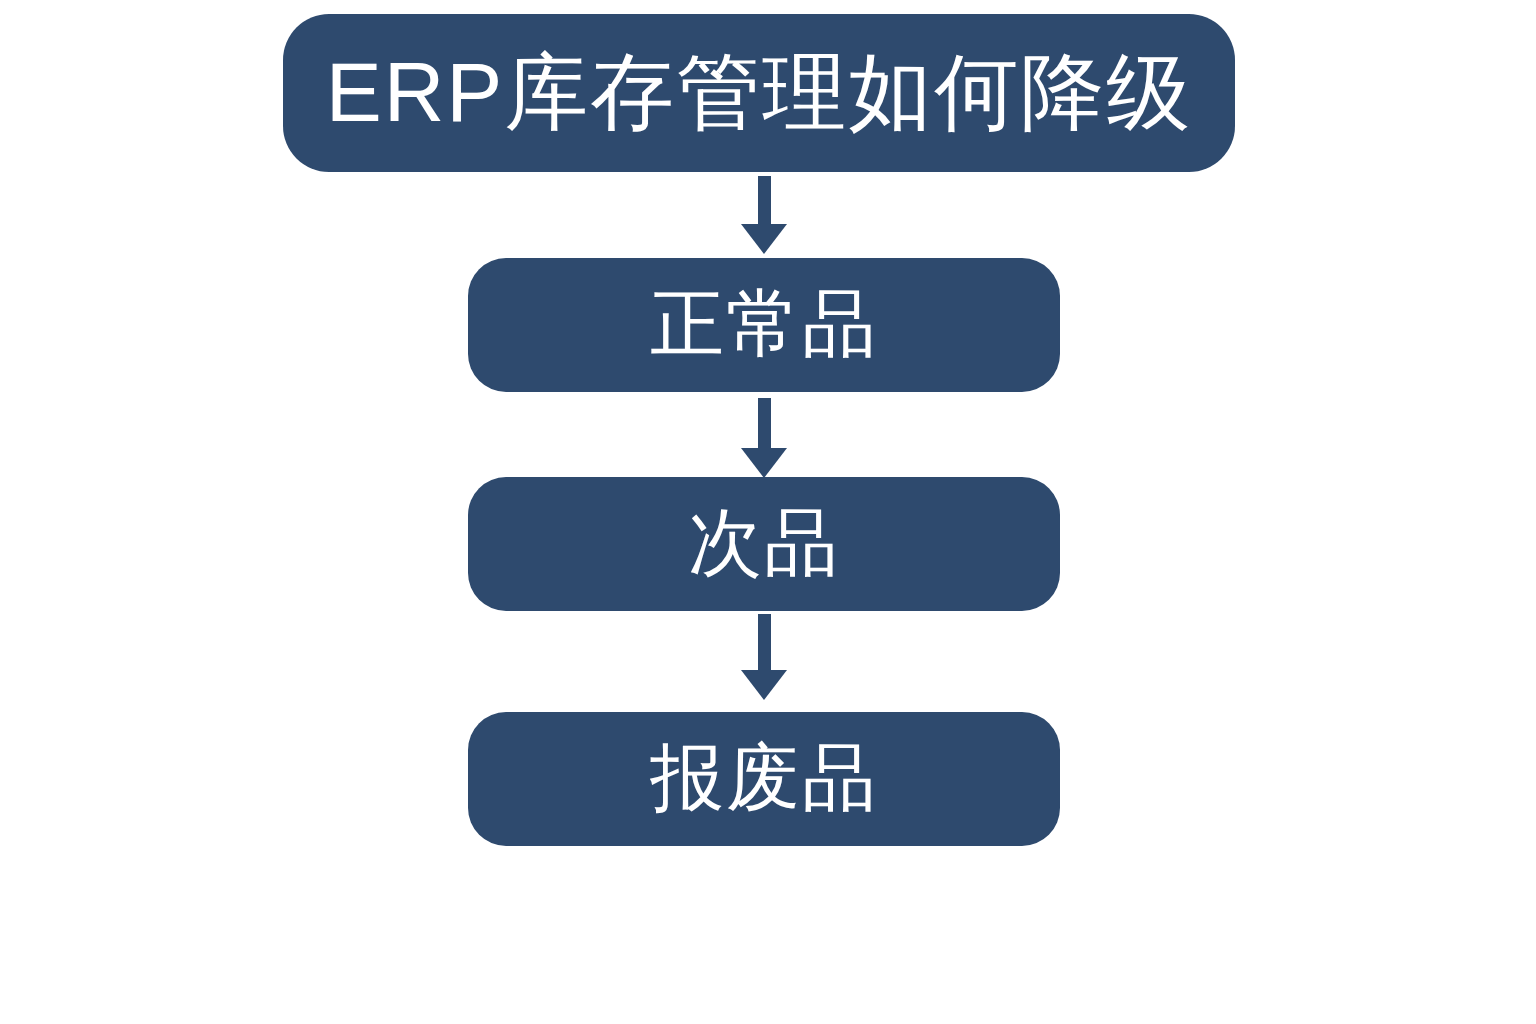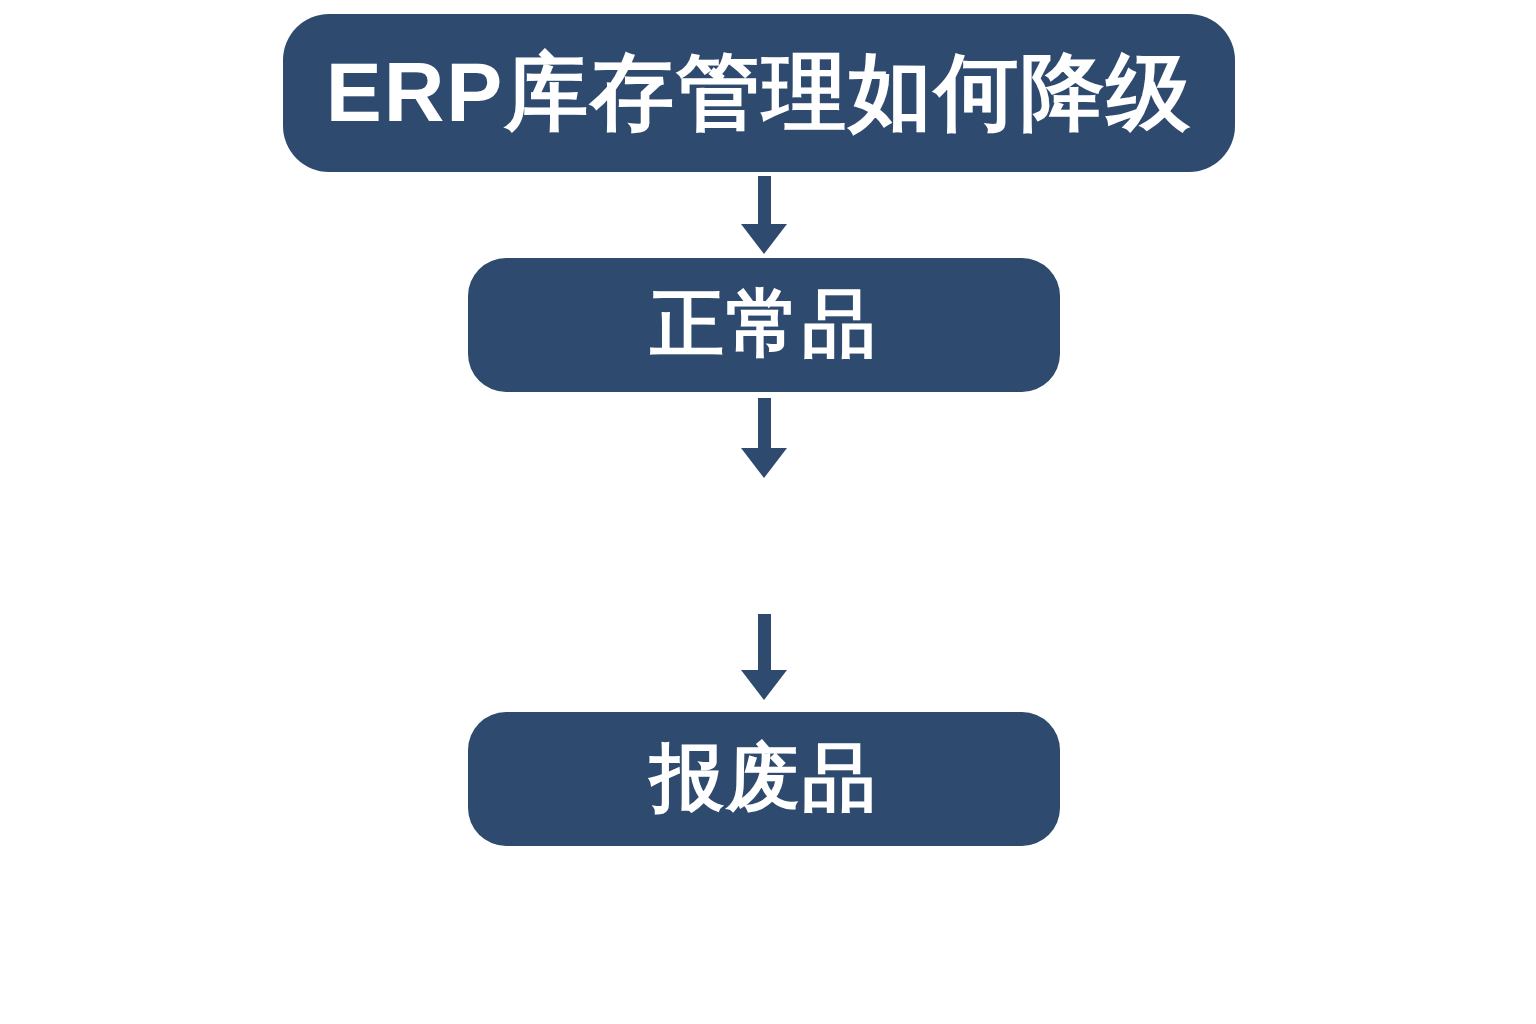--- a/index.html
+++ b/index.html
@@ -23,21 +23,21 @@
     background: var(--background);
     overflow: hidden;
   }
   .flow-box {
     position: absolute;
     background: var(--box);
     color: var(--text);
     display: flex;
     align-items: center;
     justify-content: center;
-    font-weight: 700;
+    font-weight: 400;
     text-align: center;
     letter-spacing: 2px;
   }
   .title-box {
     left: 283px;
     top: 14px;
     width: 952px;
     height: 158px;
     border-radius: 46px;
     font-size: 84px;
@@ -95,20 +95,23 @@
 
   <div class="flow-box node-box n0">
     <span>正常品</span>
   </div>
 
   <div class="arrow a1">
     <div class="stem"></div>
     <div class="head"></div>
   </div>
 
+  <div class="flow-box node-box n1">
+    <span>次品</span>
+  </div>
 
   <div class="arrow a2">
     <div class="stem"></div>
     <div class="head"></div>
   </div>
 
   <div class="flow-box node-box n2">
     <span>报废品</span>
   </div>
 

